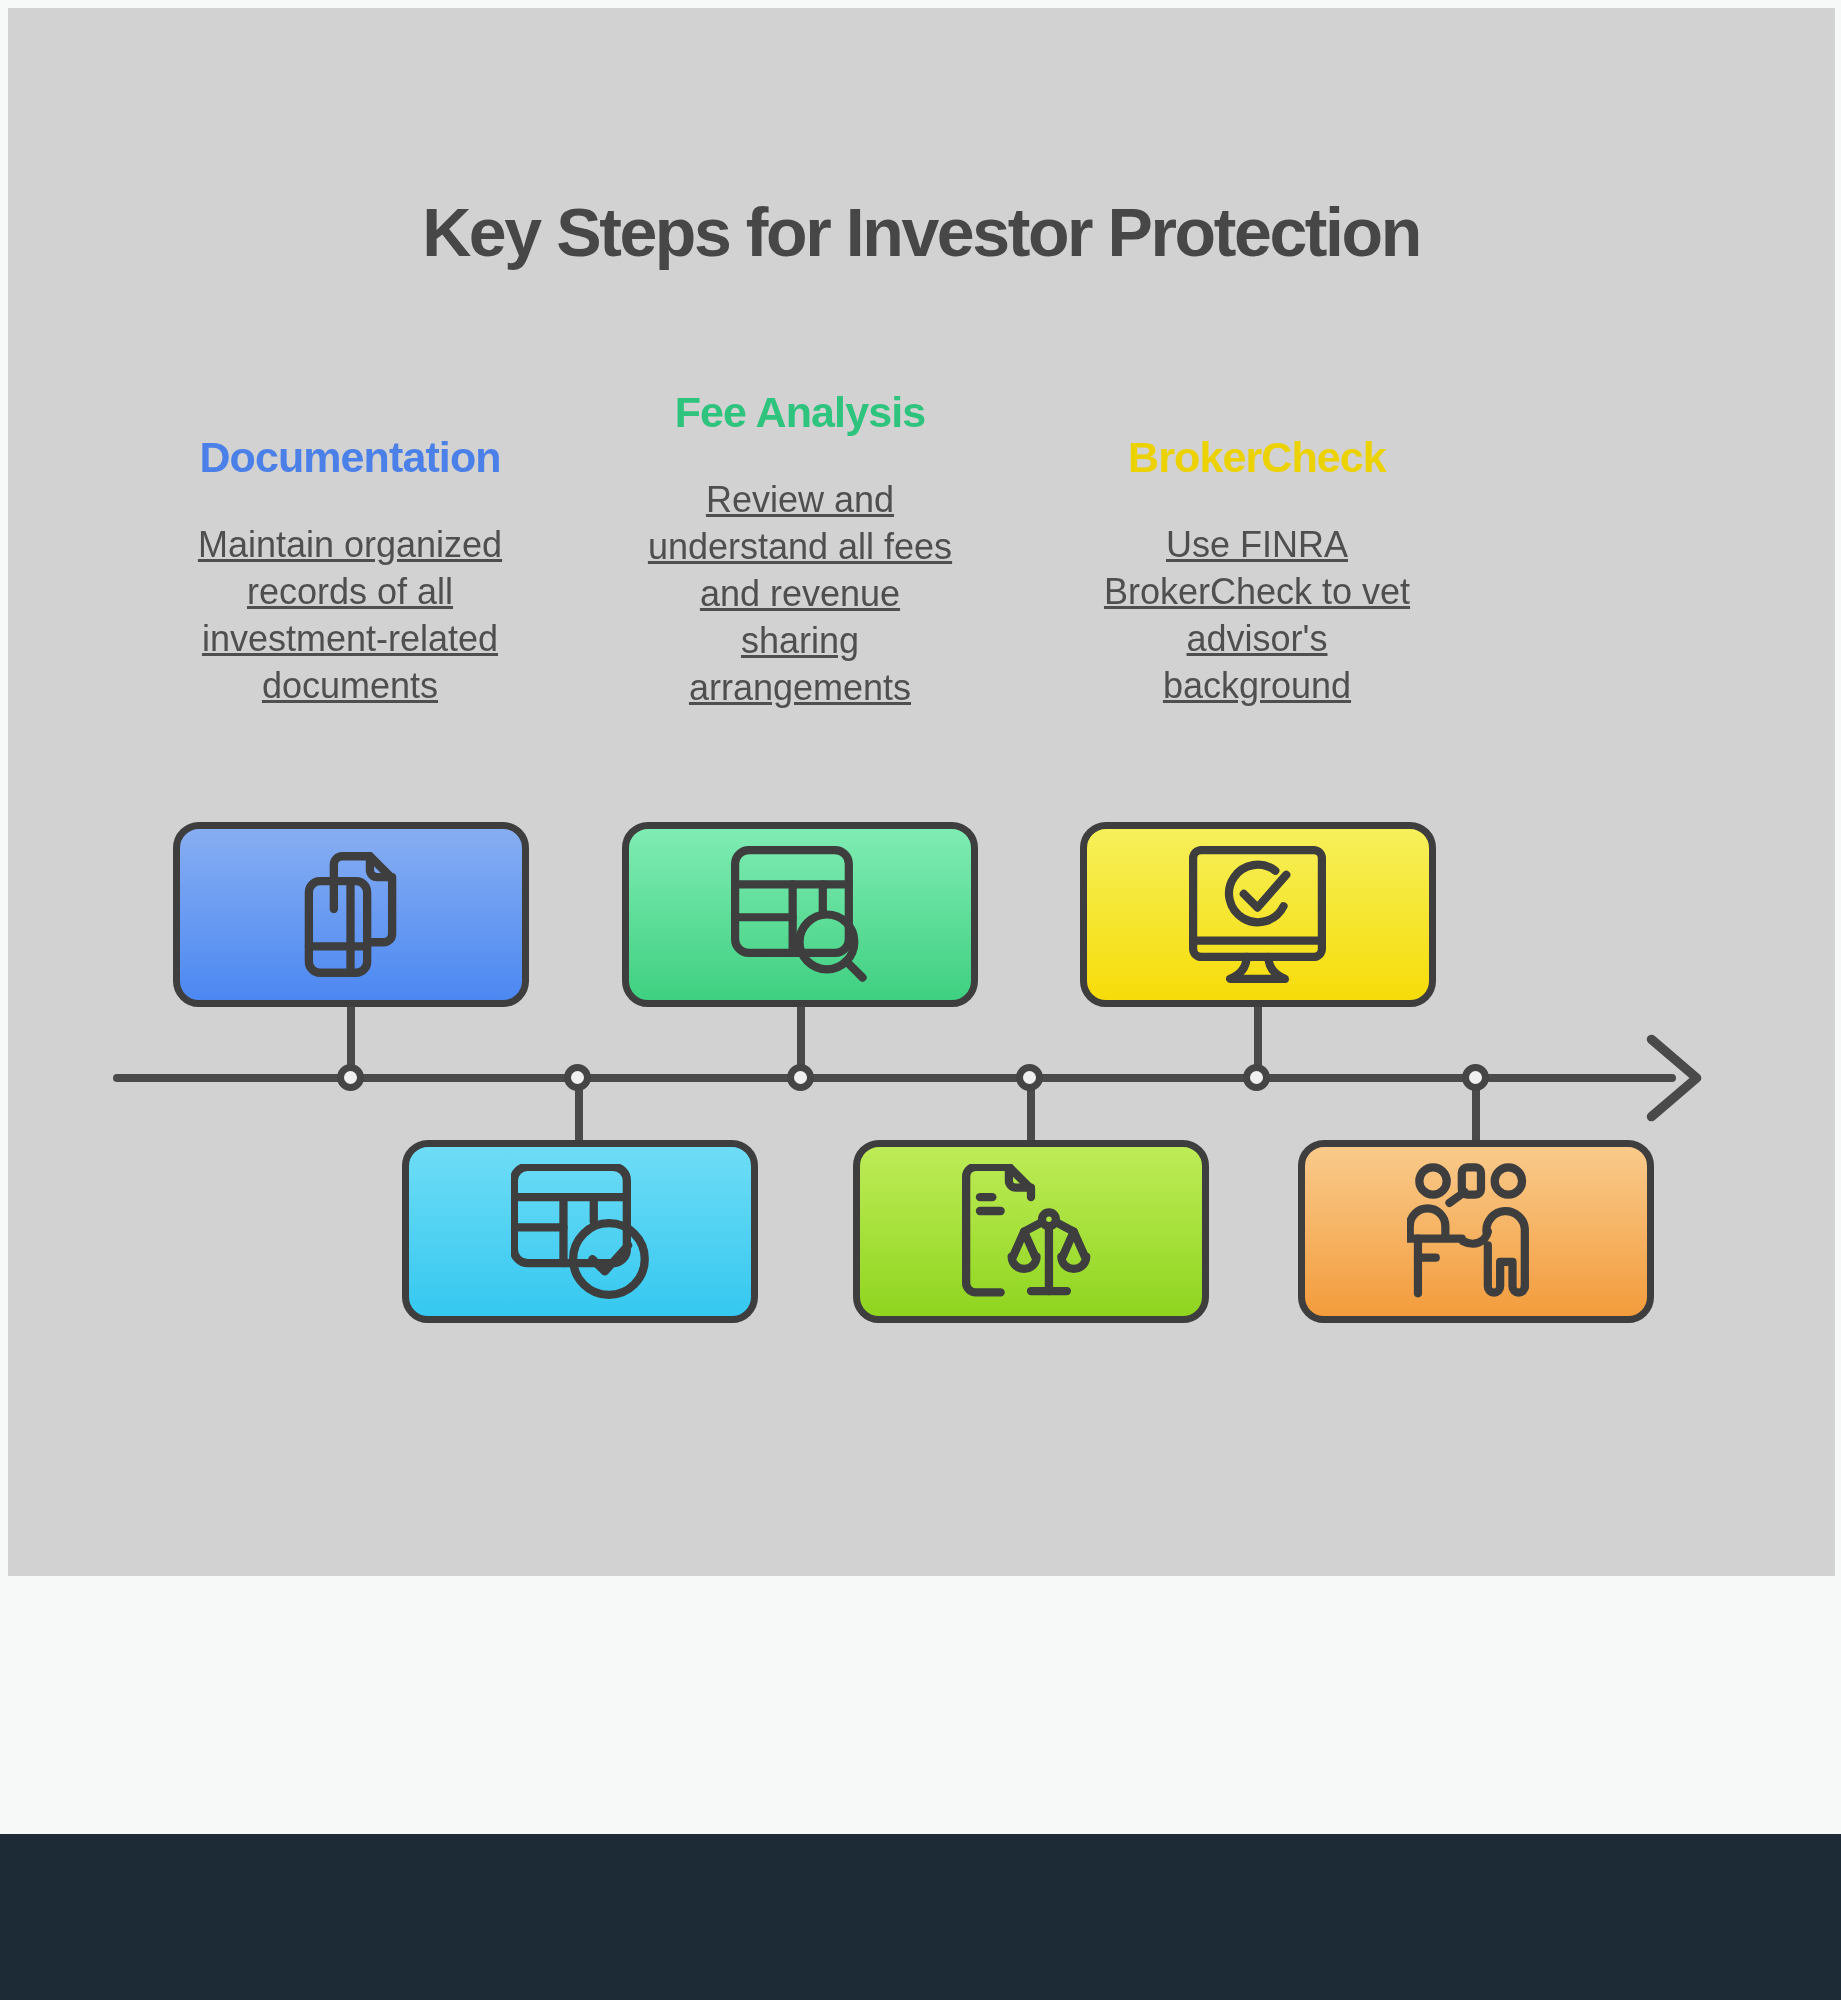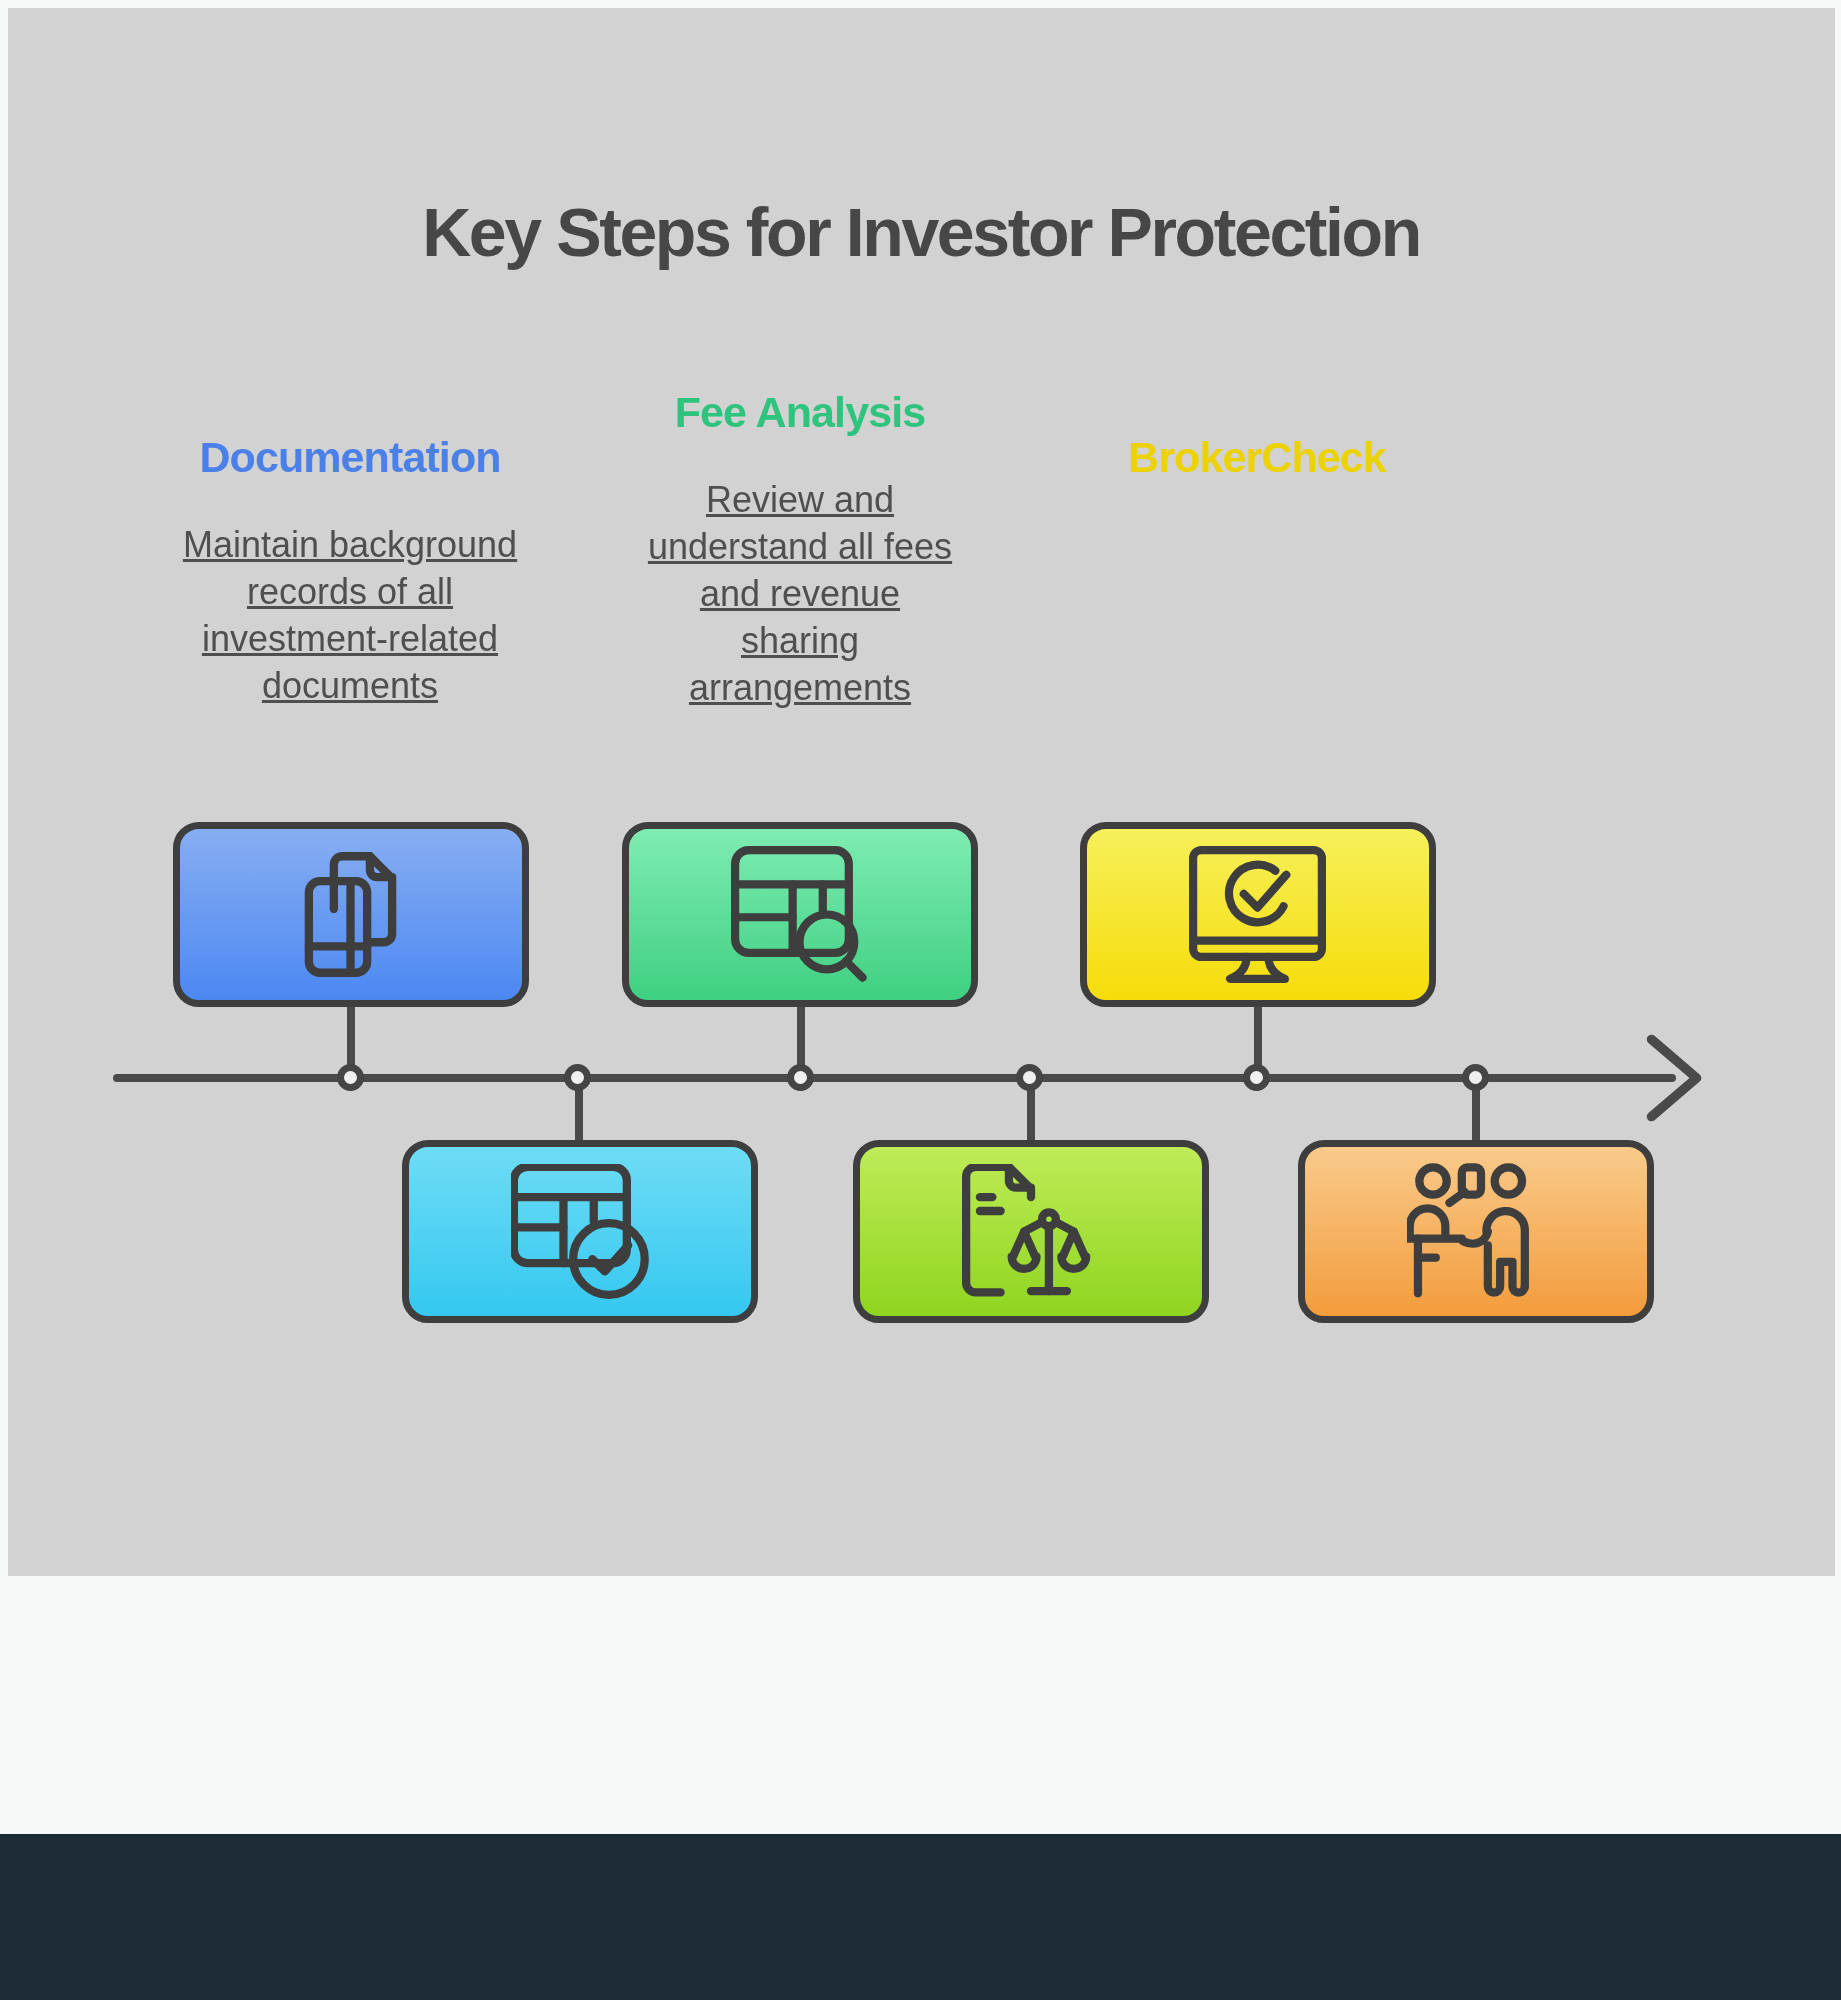--- a/index.html
+++ b/index.html
@@ -73,35 +73,39 @@
 </style>
 </head>
 <body style="background: rgb(247, 248, 248);">
 
 <div class="panel" style="background: rgb(210, 210, 211);">
 
   <h1 class="title" style="color: rgb(71, 71, 71);">Key Steps for Investor Protection</h1>
 
   <div class="text-block tb-doc">
     <div class="step-heading" style="color: rgb(75, 128, 233);">Documentation</div>
-    <div class="step-desc">Maintain background
+    <div class="step-desc">Maintain organized
 records of all
 investment-related
 documents</div>
   </div>
   <div class="text-block tb-fee">
     <div class="step-heading" style="color: rgb(46, 196, 125);">Fee Analysis</div>
     <div class="step-desc">Review and
 understand all fees
 and revenue
 sharing
 arrangements</div>
   </div>
   <div class="text-block tb-broker">
     <div class="step-heading" style="color: rgb(237, 210, 1);">BrokerCheck</div>
+    <div class="step-desc">Use FINRA
+BrokerCheck to vet
+advisor's
+background</div>
   </div>
 
   <div class="timeline-line"></div>
   <svg class="arrowhead" width="66" height="96" viewBox="0 0 70 102">
     <path d="M10 10 L58 51 L10 92" fill="none" stroke="#4a4a4a" stroke-width="10" stroke-linecap="round" stroke-linejoin="round"></path>
   </svg>
   <div class="connector c-doc"></div>
   <div class="connector c-fee"></div>
   <div class="connector c-broker"></div>
   <div class="connector c-portfolio"></div>

